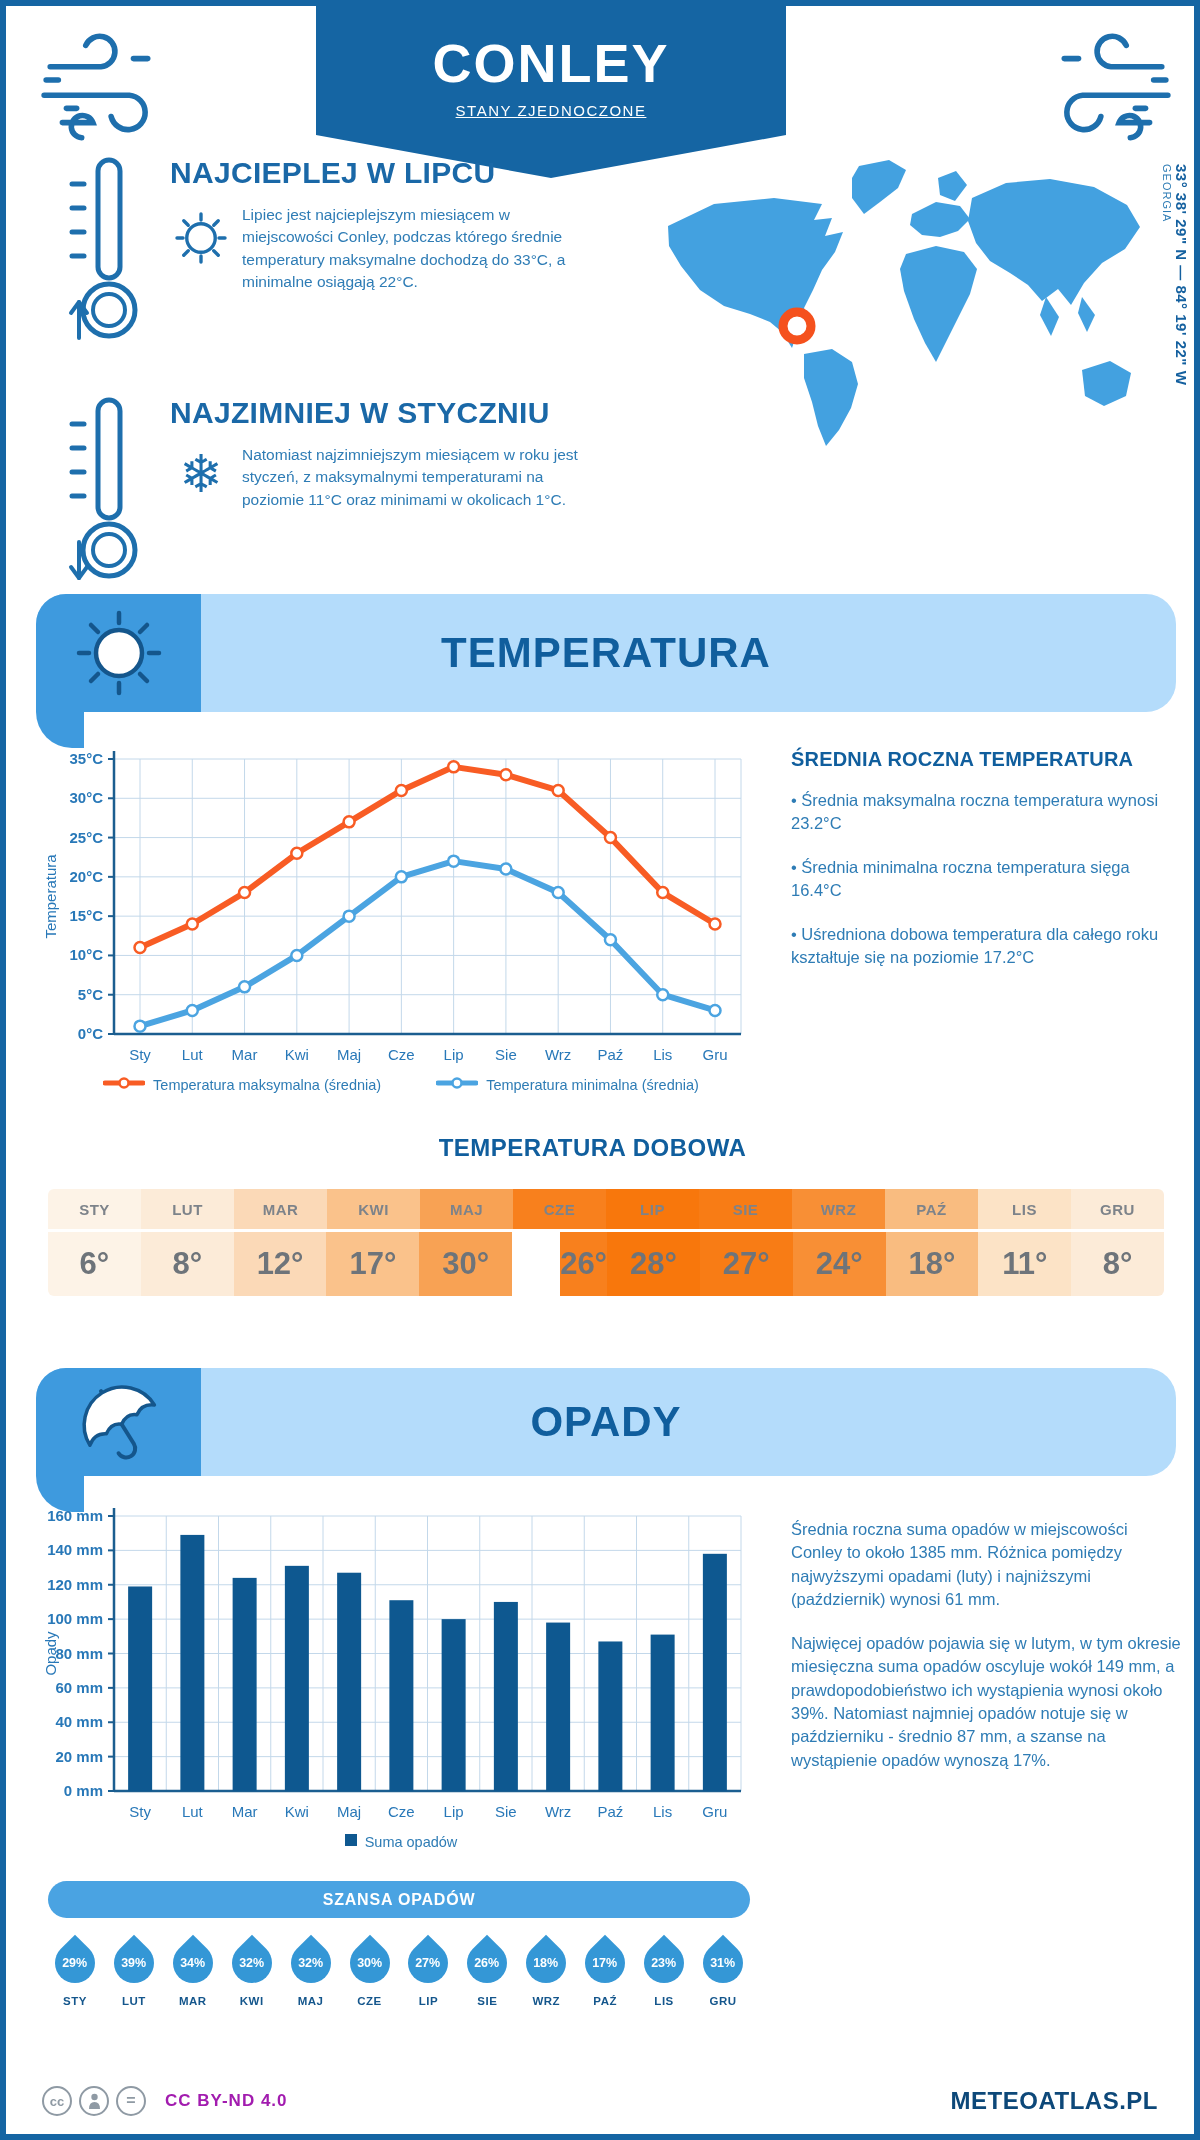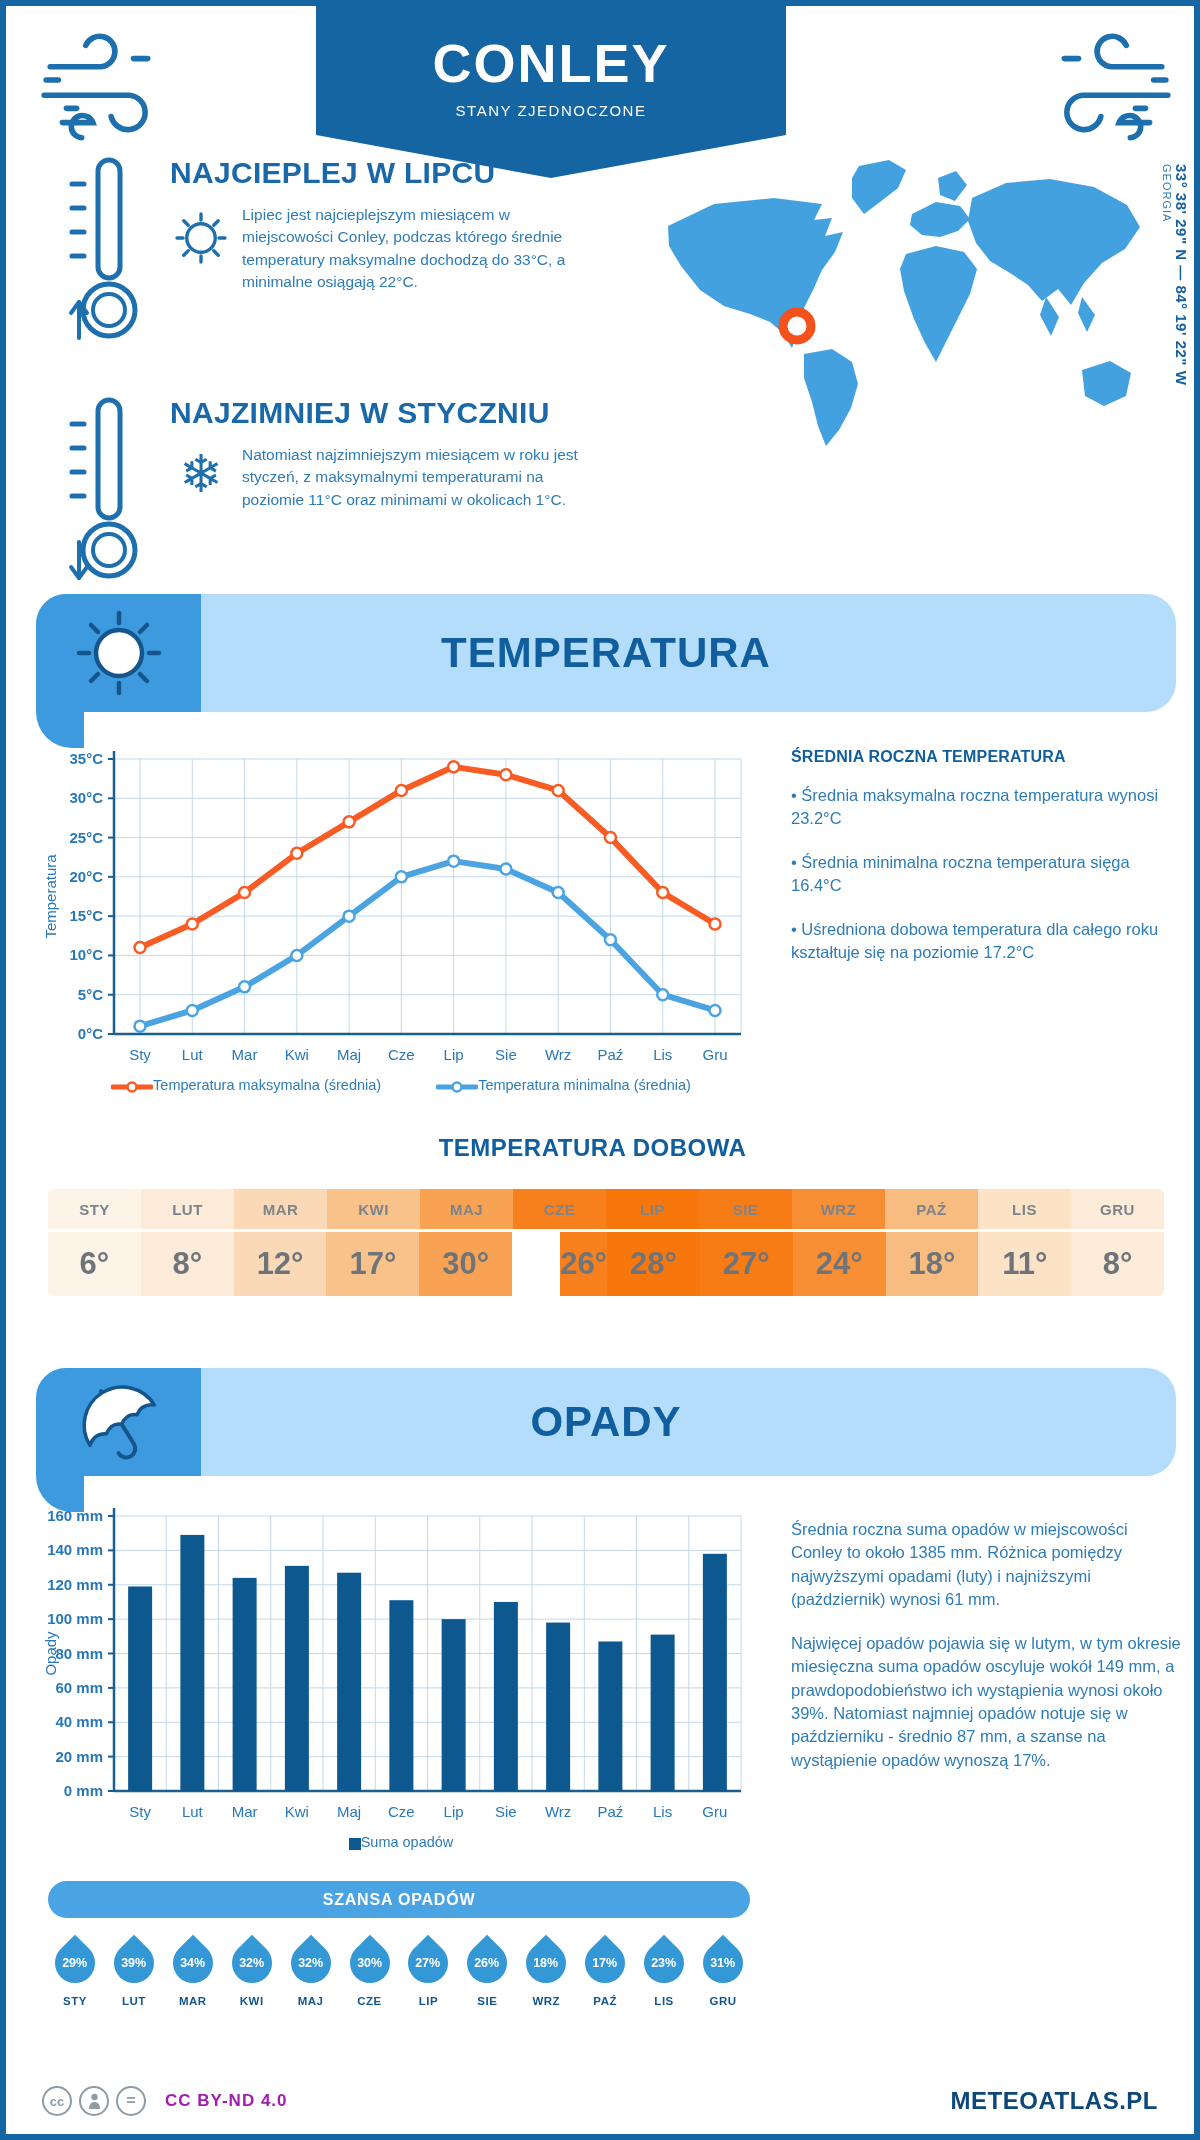--- a/index.html
+++ b/index.html
@@ -10,21 +10,21 @@
   }
   svg text { font-family:"Liberation Sans", sans-serif; }
 
   
   .banner {
     position:absolute; left:310px; top:0; width:470px; height:172px;
     background:#1565a3; color:#fff; text-align:center;
     clip-path:polygon(0 0, 100% 0, 100% 75%, 50% 100%, 0 75%);
   }
   .banner h1 { margin:0; padding-top:26px; font-size:54px; font-weight:800; letter-spacing:2px; }
-  .banner .sub { margin-top:8px; font-size:15px; letter-spacing:1.5px; font-weight:400; }
+  .banner .sub { margin-top:8px; font-size:15px; letter-spacing:1.5px; font-weight:400;text-decoration:underline; }
   .wind { position:absolute; width:132px; height:132px; top:12px; }
   .wind-left { left:30px; } .wind-right { left:1038px; transform:scaleX(-1); }
 
   
   .intro { position:absolute; left:60px; top:146px; width:590px; }
   .intro-block { display:flex; margin-bottom:40px; }
   .thermo-col { width:88px; flex:none; }
   .block-body { padding-left:16px; }
   .block-body h2 { margin:4px 0 14px 0; font-size:30px; font-weight:800; color:#1a68a7; letter-spacing:0.3px; }
   .para-row { display:flex; gap:10px; }
@@ -57,26 +57,26 @@
     background:#3e9ade; border-radius:0 0 0 48px;
   }
   .band-temp { top:588px; height:118px; }
   .band-opady { top:1362px; height:108px; }
 
   
   .chart-box { position:absolute; }
   .line-chart { left:30px; top:735px; width:730px; }
   .bar-chart  { left:30px; top:1492px; width:730px; }
   .legend { display:flex; justify-content:center; gap:55px; margin-top:2px; }
-  .legend-item { display:flex; align-items:flex-end; font-size:14.5px; color:#2e7cb5; }
+  .legend-item { display:flex; align-items:flex-start; gap:8px; font-size:14.5px; color:#2e7cb5; }
 
   
   .aside { position:absolute; left:785px; width:390px; color:#2e7cb5; }
   .temp-aside { top:742px; }
-  .aside h4 { margin:0 0 18px 0; font-size:16px; font-weight:800; color:#105e9d; letter-spacing:0.2px; }
+  .aside h4 { margin:0 0 18px 0; font-size:20px; font-weight:800; color:#105e9d; letter-spacing:0.2px; }
   .aside p { margin:0 0 20px 0; font-size:16.5px; line-height:1.42; }
   .precip-aside { top:1512px; }
   .types-aside { top:1920px; }
   .types-aside p { margin:0 0 9px 0; }
 
   
   .daily-title { position:absolute; left:0; right:15px; top:1128px; text-align:center;
     font-size:24px; font-weight:800; color:#105e9d; letter-spacing:0.5px; }
   .daily-table { position:absolute; left:42px; top:1183px; width:1116px; }
   .trow { display:grid; grid-template-columns:repeat(12,1fr); }

